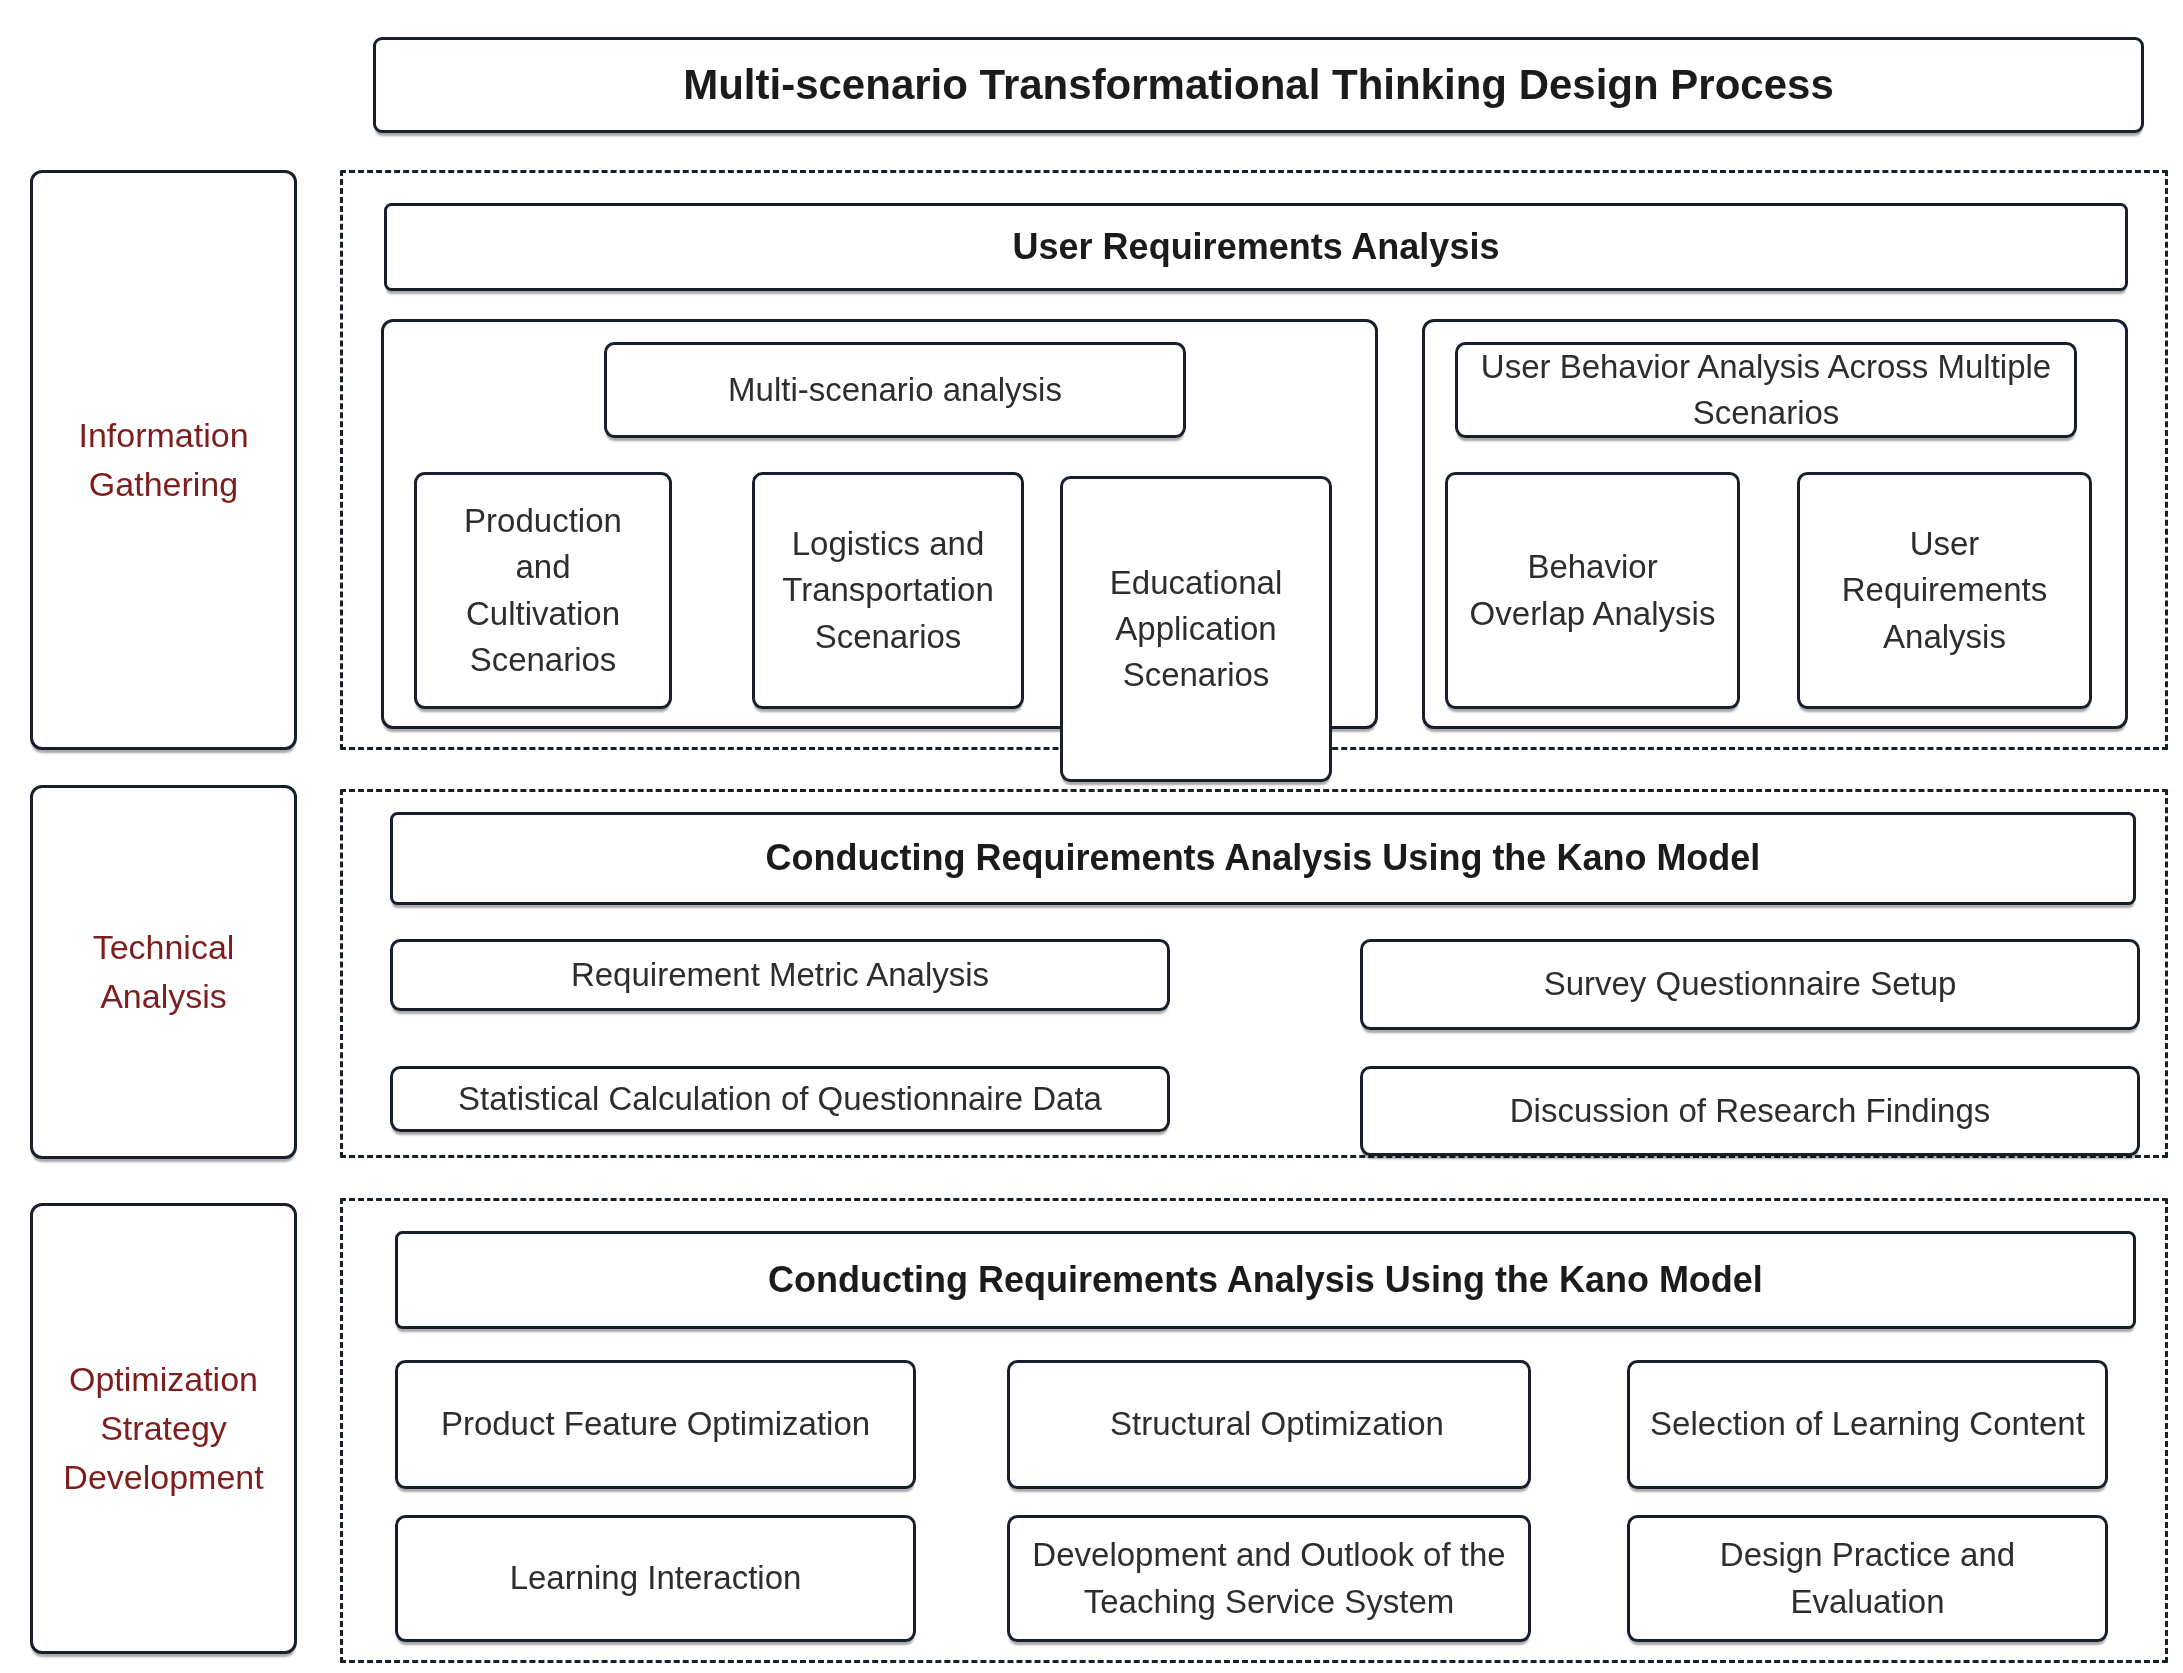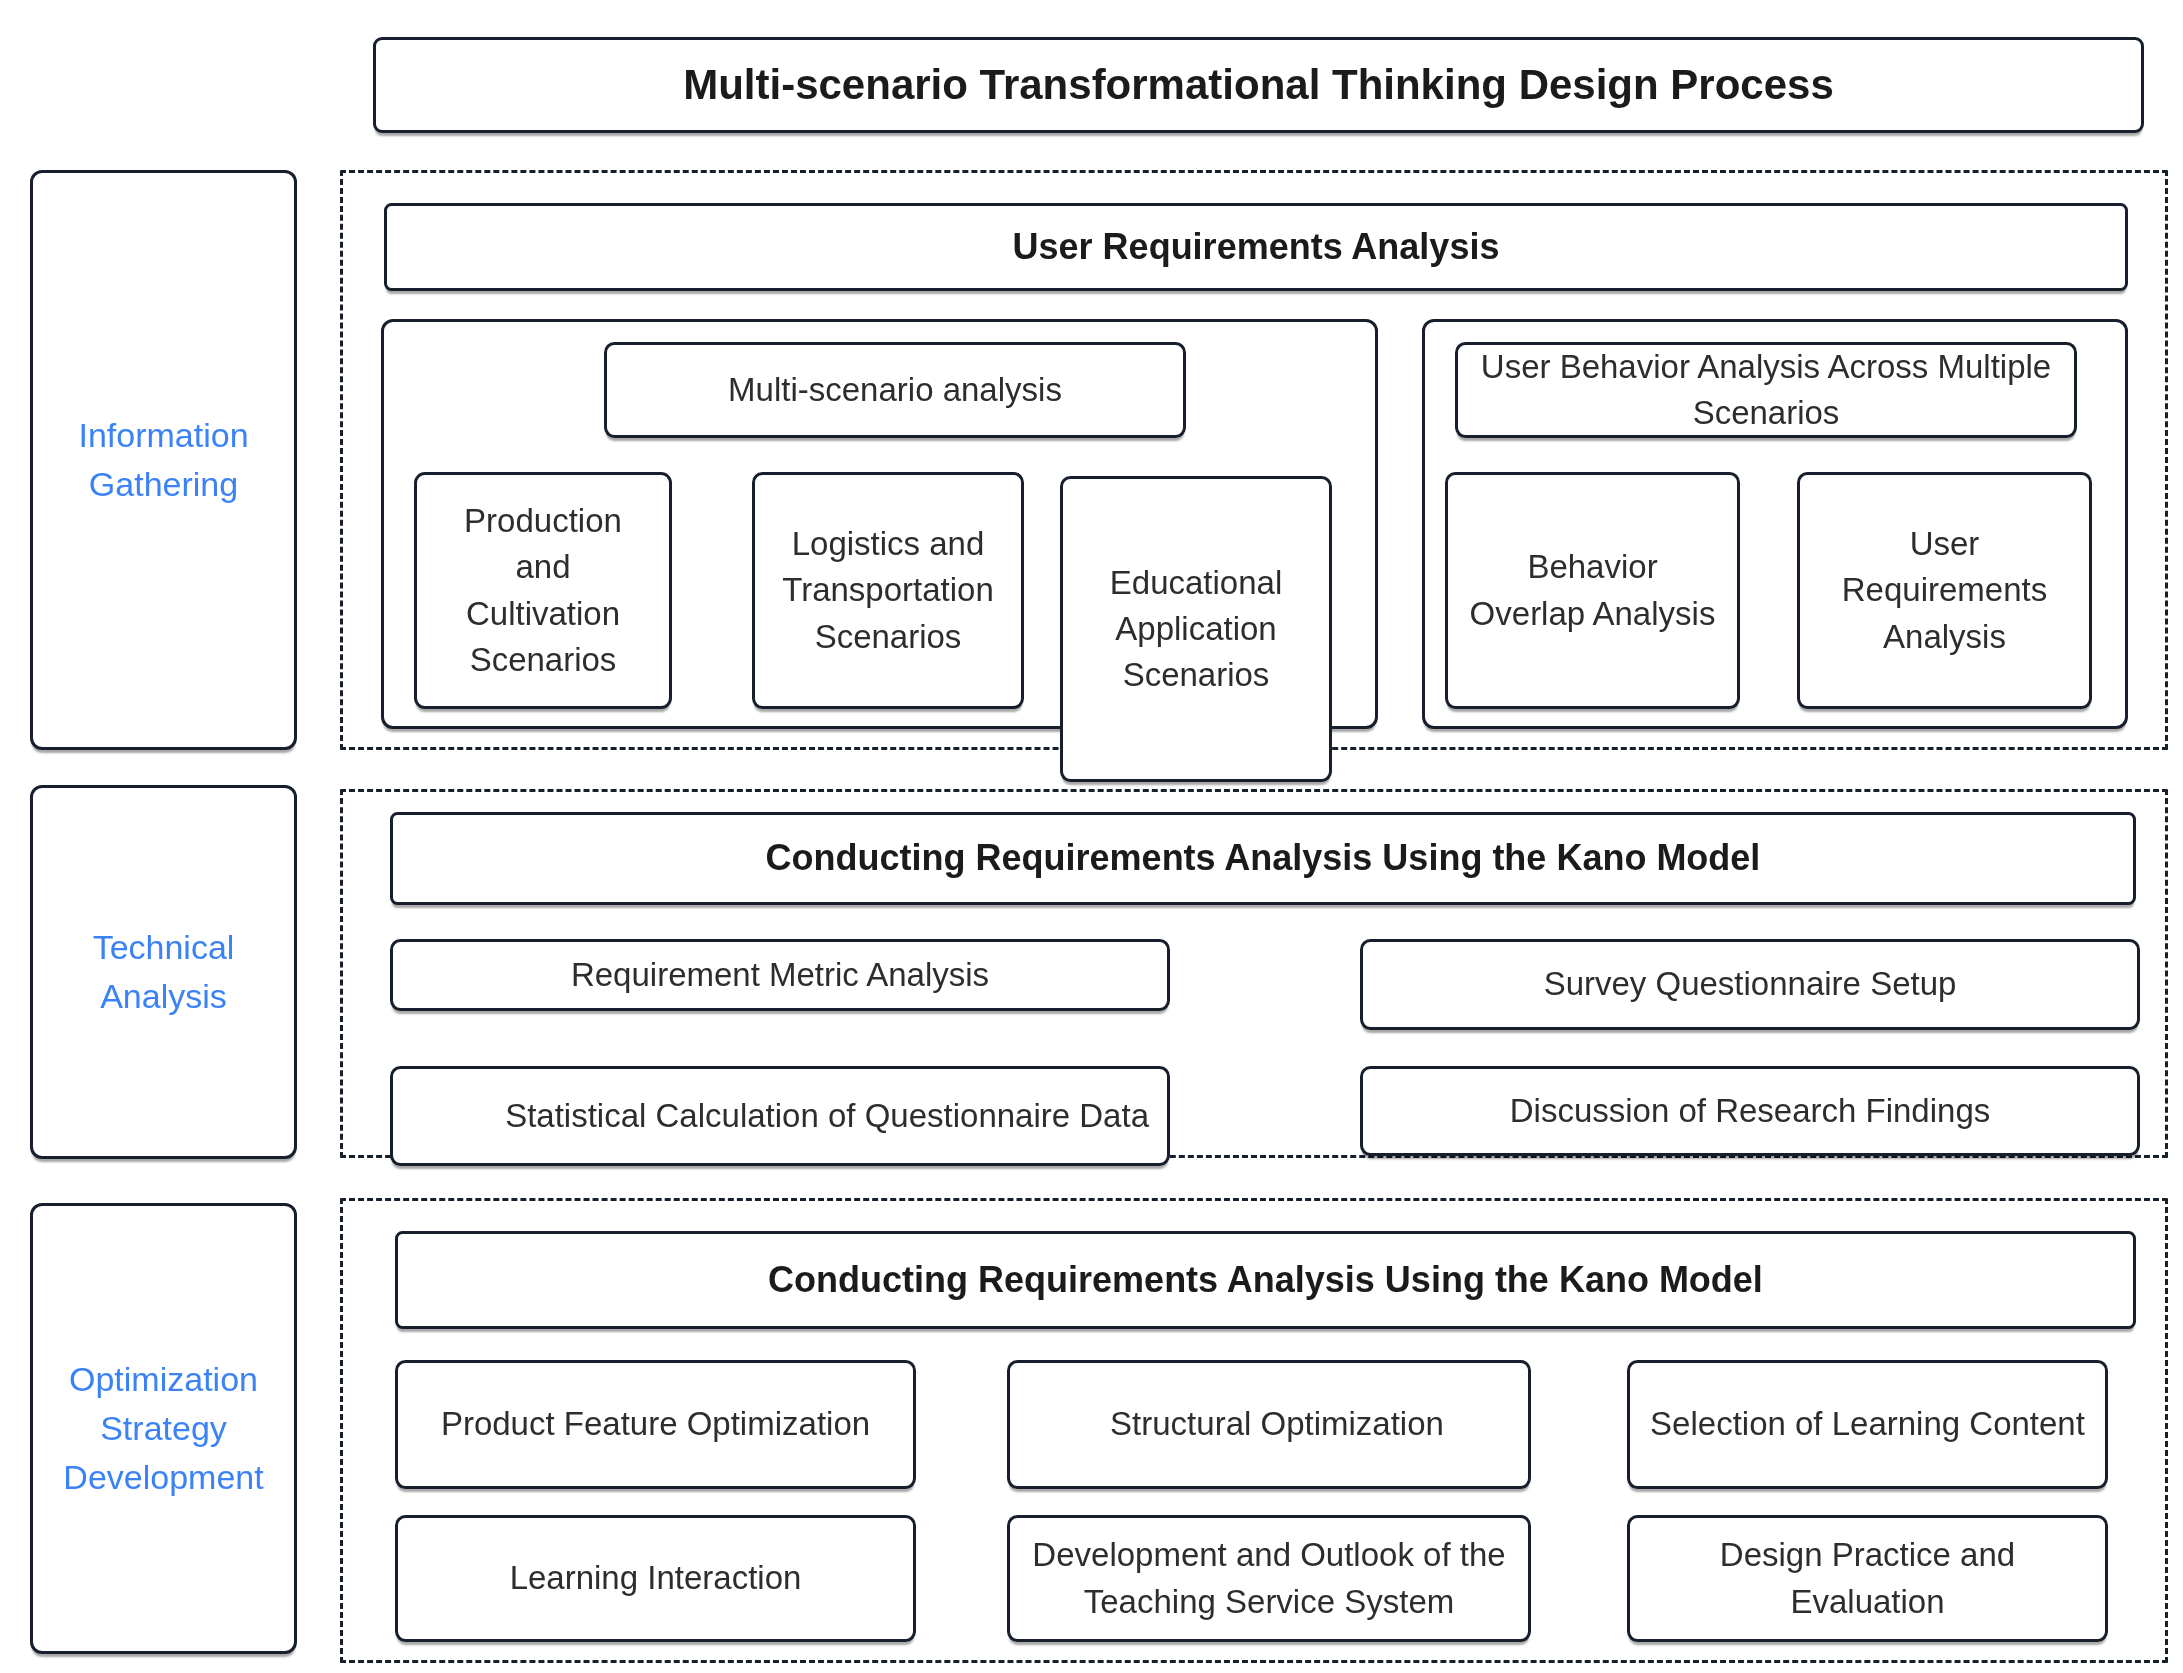--- a/index.html
+++ b/index.html
@@ -47,21 +47,21 @@
     background: transparent;
   }
   .header-box {
     font-weight: bold;
     font-size: 36px;
     color: #1b1b1b;
     border-radius: 7.5px;
   }
   .phase-label {
     font-size: 34px;
-    color: #3b82f6;
+    color: #7f1d1d;
     border-radius: 12px;
     line-height: 1.45;
   }
 
   
   #title-box        { left: 373px;  top: 37px;   width: 1771px; height: 96px; font-size: 42px; font-weight: bold; color: #1b1b1b; border-radius: 9px; }
 
   
   #phase-1          { left: 30px;   top: 170px;  width: 267px;  height: 580px; }
   #phase-2          { left: 30px;   top: 785px; width: 267px;  height: 374px; }
@@ -78,21 +78,21 @@
   #s1-right-group   { left: 1422px; top: 319px;  width: 706px;  height: 410px; }
   #uba-header       { left: 1455px; top: 342px;  width: 622px;  height: 96px; }
   #uba-1            { left: 1445px; top: 472px;  width: 295px;  height: 237px; }
   #uba-2            { left: 1797px; top: 472px;  width: 295px;  height: 237px; }
 
   
   #section-2        { left: 340px;  top: 789px; width: 1828px; height: 369px; }
   #s2-header        { left: 390px;  top: 812px; width: 1746px; height: 93px; }
   #s2-item-1        { left: 390px;  top: 939px; width: 780px; height: 72px; }
   #s2-item-2        { left: 1360px; top: 939px; width: 780px; height: 91px; }
-  #s2-item-3        { left: 390px;  top: 1066px; width: 780px; height: 100px; justify-content: flex-end; }
+  #s2-item-3        { left: 390px;  top: 1066px; width: 780px; height: 66px; }
   #s2-item-4        { left: 1360px; top: 1066px; width: 780px; height: 90px; }
 
   
   #section-3        { left: 340px;  top: 1198px; width: 1828px; height: 465px; }
   #s3-header        { left: 395px;  top: 1231px; width: 1741px; height: 98px; }
   #s3-item-1        { left: 395px;  top: 1360px; width: 521px;  height: 129px; }
   #s3-item-2        { left: 1007px; top: 1360px; width: 524px;  height: 129px; padding-left: 34px; }
   #s3-item-3        { left: 1627px; top: 1360px; width: 481px;  height: 129px; }
   #s3-item-4        { left: 395px;  top: 1515px; width: 521px;  height: 127px; }
   #s3-item-5        { left: 1007px; top: 1515px; width: 524px;  height: 127px; }

